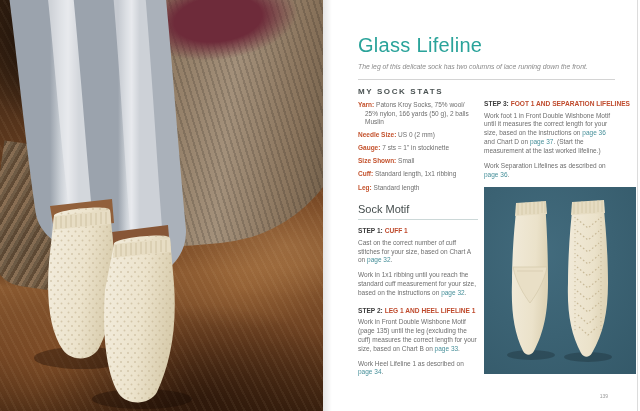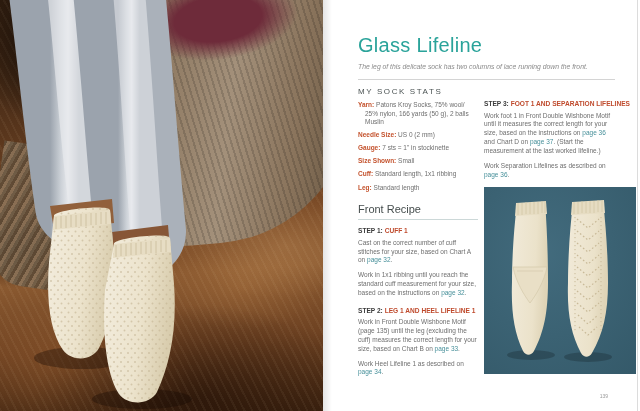--- a/index.html
+++ b/index.html
@@ -49,21 +49,21 @@
   .page-edge { position:absolute; right:2px; top:0; bottom:0; width:1px; background:#dcdcdc; }
 
   .title { font-size:20px; font-weight:500; color:#2aa39a; letter-spacing:.3px; }
   .subtitle { font-style:italic; font-size:6.8px; color:#8a8a8a; margin-top:6px; }
   .rule { border-top:1px solid #d4d4d4; margin-top:9px; }
 
   .cols { display:flex; gap:6px; }
   .col-left { width:120px; flex:none; }
   .col-right { width:152px; flex:none; padding-top:20px; }
 
-  .stats-heading { font-size:8px; font-weight:400; color:#4b5353; letter-spacing:1.6px; margin:7px 0 5px; }
+  .stats-heading { font-size:8px; font-weight:700; color:#4b5353; letter-spacing:1.6px; margin:7px 0 5px; }
   .stat { font-size:6.5px; line-height:1.32; color:#6e6e6e; margin:0 0 4.5px; padding-left:7px; text-indent:-7px; }
   .stat-label { font-weight:700; color:#c4532e; }
 
   .recipe-heading { font-size:11px; font-weight:400; color:#454d4d; margin-top:11px; }
   .rule-small { border-top:1px solid #ccd8d8; margin:4px 0 7px; }
 
   .step h3 { font-size:6.6px; line-height:1.3; margin-bottom:3px; }
   .step-label { font-weight:700; color:#3c3c3c; }
   .step-title { font-weight:700; color:#bf4a2c; }
   .step p { font-size:6.5px; line-height:1.36; color:#6e6e6e; margin-bottom:6px; }
@@ -137,21 +137,21 @@
       <div class="col-left">
         <h2 class="stats-heading">MY SOCK STATS</h2>
 
         <div class="stat"><span class="stat-label">Yarn:</span> <span class="stat-value">Patons Kroy Socks, 75% wool/ 25% nylon, 166 yards (50 g), 2 balls Muslin</span></div>
         <div class="stat"><span class="stat-label">Needle Size:</span> <span class="stat-value">US 0 (2 mm)</span></div>
         <div class="stat"><span class="stat-label">Gauge:</span> <span class="stat-value">7 sts = 1" in stockinette</span></div>
         <div class="stat"><span class="stat-label">Size Shown:</span> <span class="stat-value">Small</span></div>
         <div class="stat"><span class="stat-label">Cuff:</span> <span class="stat-value">Standard length, 1x1 ribbing</span></div>
         <div class="stat"><span class="stat-label">Leg:</span> <span class="stat-value">Standard length</span></div>
 
-        <h2 class="recipe-heading">Front Recipe</h2>
+        <h2 class="recipe-heading">Sock Motif</h2>
         <div class="rule-small"></div>
 
         <section class="step">
           <h3><span class="step-label">STEP 1:</span> <span class="step-title">CUFF 1</span></h3>
           <p><span>Cast on the correct number of cuff stitches for your size, based on Chart A on </span><span class="pagelink">page 32</span><span>.</span></p>
           <p><span>Work in 1x1 ribbing until you reach the standard cuff measurement for your size, based on the instructions on </span><span class="pagelink">page 32</span><span>.</span></p>
         </section>
 
         <section class="step">
           <h3><span class="step-label">STEP 2:</span> <span class="step-title">LEG 1 AND HEEL LIFELINE 1</span></h3>

